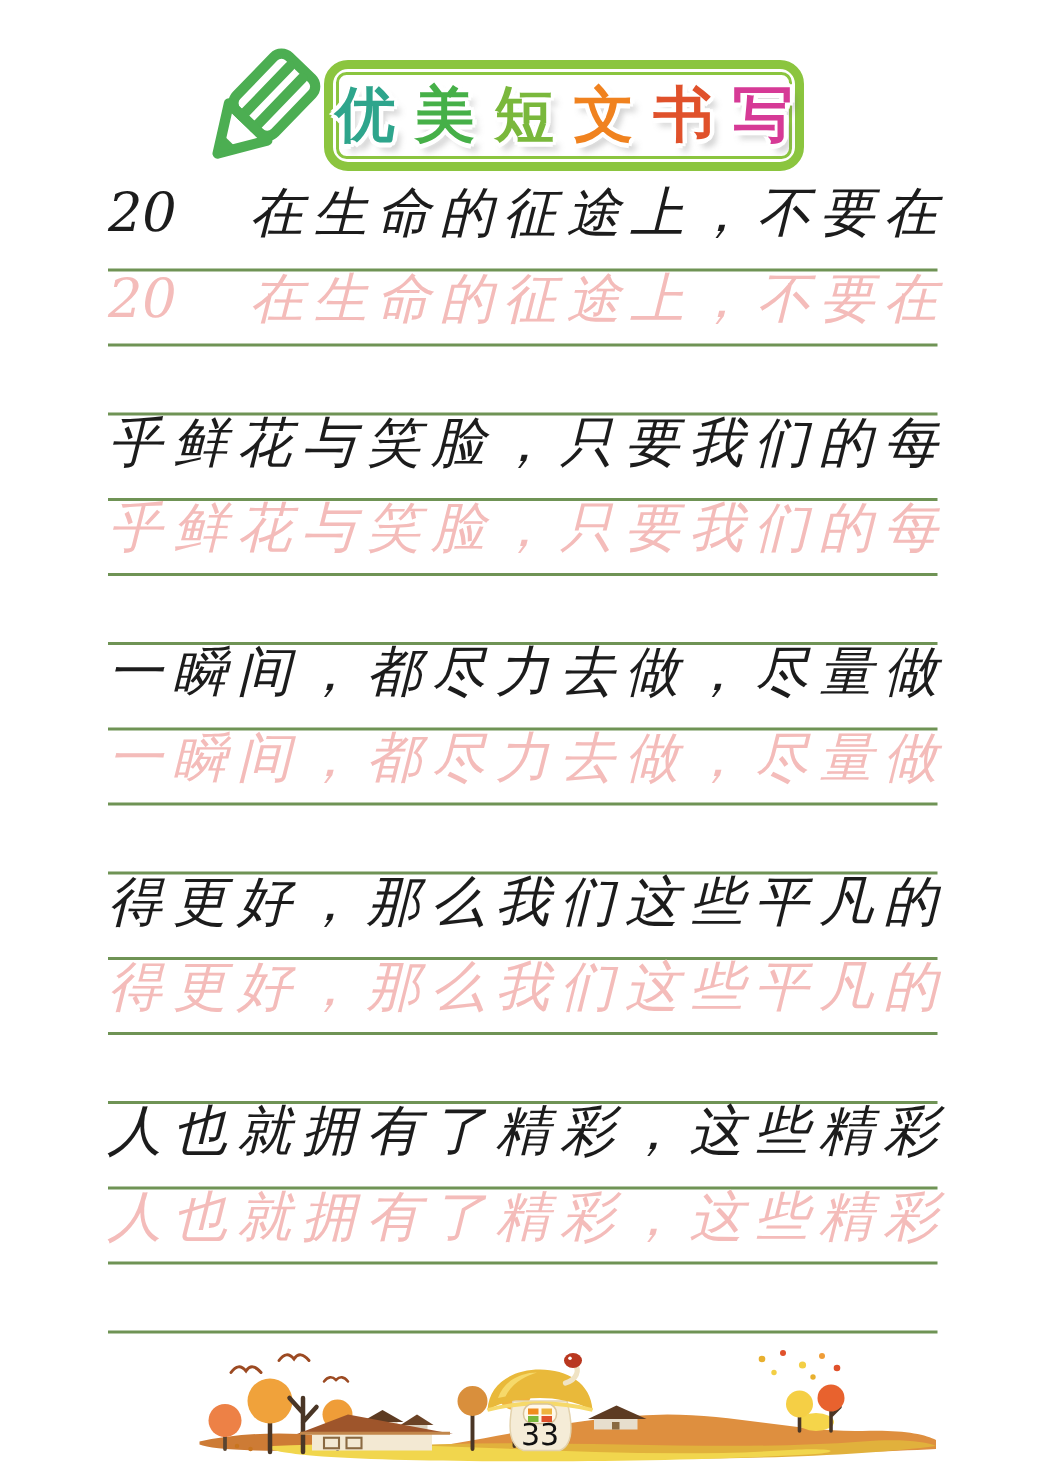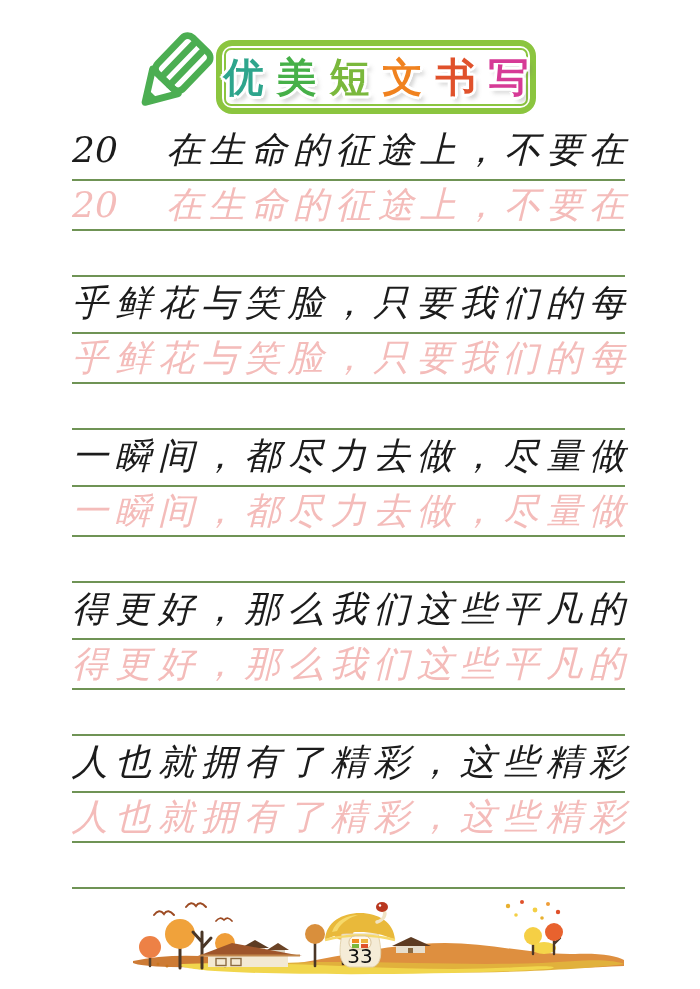--- a/index.html
+++ b/index.html
@@ -23,21 +23,21 @@
     font-weight:700; font-size:40px; line-height:1;
     text-shadow:
       -2px -2px 0 #fff, 0 -3px 0 #fff, 2px -2px 0 #fff,
       -3px 0 0 #fff, 3px 0 0 #fff,
       -2px 2px 0 #fff, 0 3px 0 #fff, 2px 2px 0 #fff,
       4px 5px 4px rgba(110,110,110,.35);
   }
 
   
   .writing { position:absolute; left:72px; top:124px; width:553px; }
-  .row { box-sizing:border-box; border-bottom:2px solid #6f9355; display:flex; align-items:center; }
+  .row { box-sizing:border-box; border-bottom:2px solid #6f9355; display:flex; align-items:flex-start; }
   .row-dark  { height:57px; }
   .row-pink  { height:50px; }
   .row-empty { height:46px; }
   .line-text {
     width:100%; font-size:36px; line-height:1.05; padding-bottom:3px;
     color:#1c1c1c; font-style:italic;
     text-align:justify; text-align-last:justify;
   }
   .row-pink .line-text { color:#f4bcba; padding-bottom:1px; }
 

